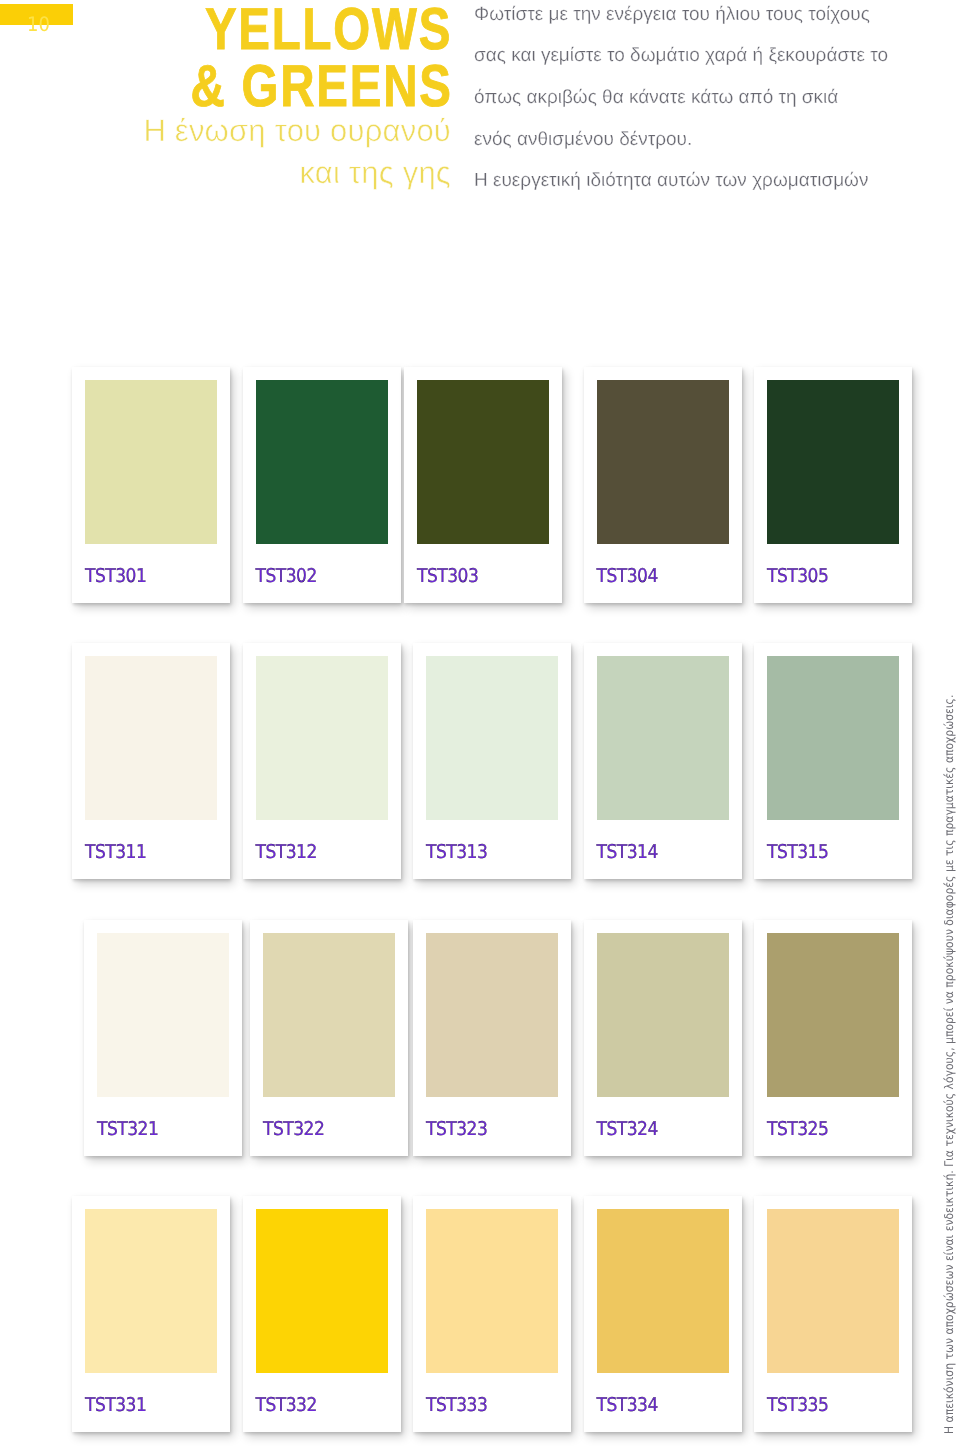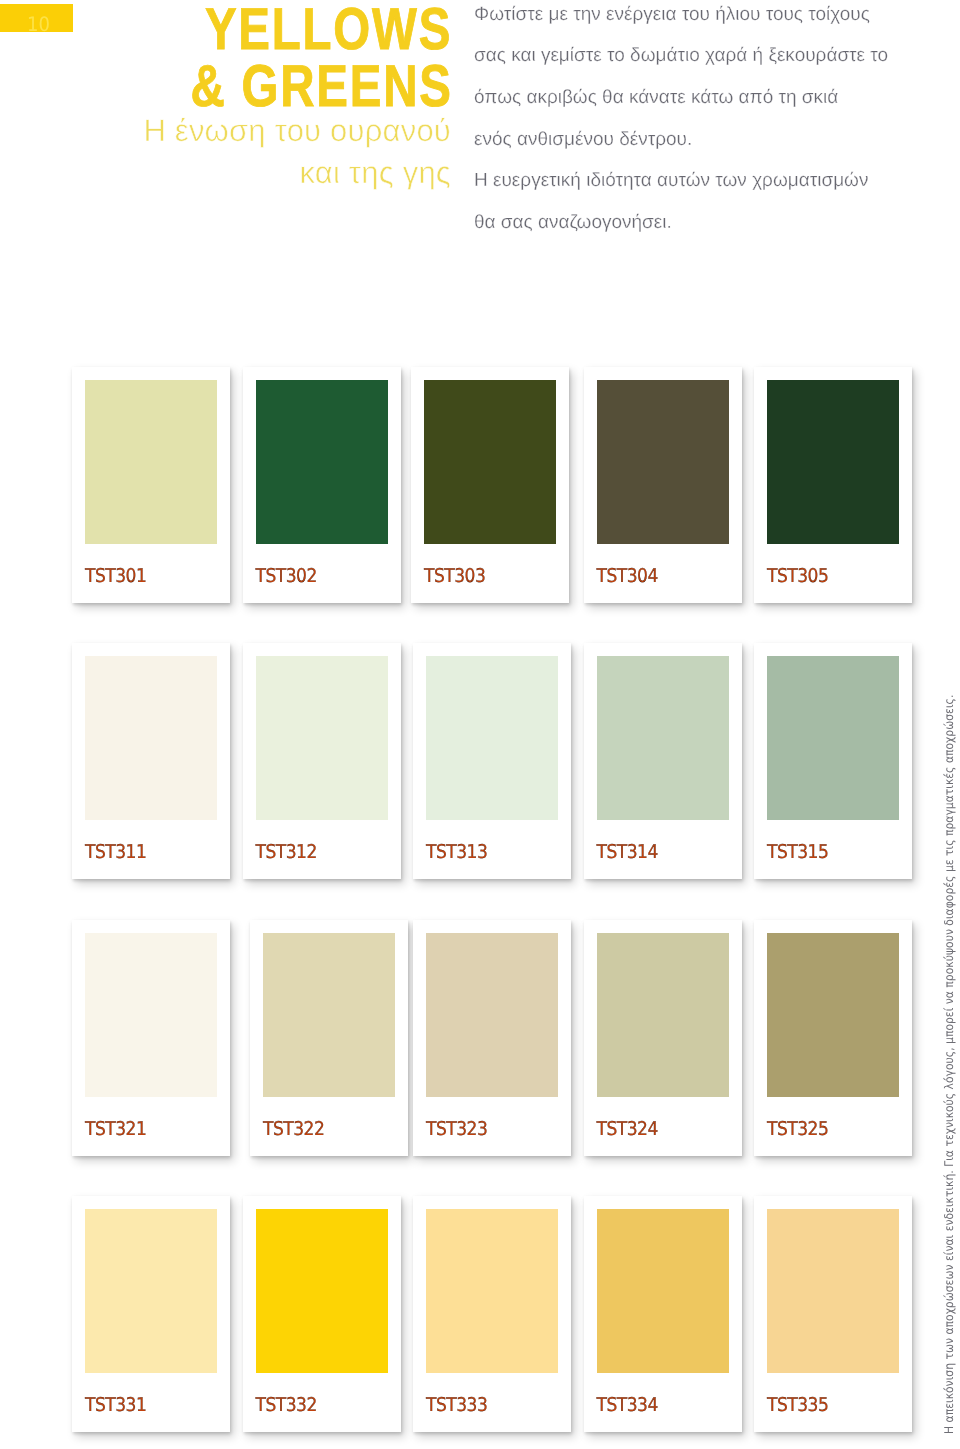--- a/index.html
+++ b/index.html
@@ -3,21 +3,21 @@
 <meta charset="utf-8">
 <title>Yellows &amp; Greens</title>
 <style>
   html,body{margin:0;padding:0;}
   body{width:960px;height:1449px;background:#ffffff;overflow:hidden;
        font-family:"DejaVu Sans",sans-serif;-webkit-font-smoothing:antialiased;
        text-rendering:geometricPrecision;}
   .page{position:relative;width:960px;height:1449px;}
 
   
-  .pagechip{position:absolute;left:0;top:3.8px;width:73px;height:28px;
+  .pagechip{position:absolute;left:0;top:3.8px;width:73px;height:21px;
       background:#fbcf06;}
   .pagechip span{position:absolute;left:0;right:23.1px;top:10.5px;text-align:right;
       font-family:"DejaVu Sans Condensed","DejaVu Sans",sans-serif;font-size:20px;
       line-height:20px;color:#fde247;letter-spacing:0px;}
 
   
   .titleblock{position:absolute;left:0;top:0;width:451px;}
   .t-main span,.t-sub span{position:absolute;right:0;display:block;white-space:nowrap;}
   .t-main span{right:-1.5px;}
   .t-main{font-family:"Liberation Sans",sans-serif;font-weight:bold;
@@ -39,21 +39,21 @@
   .intro p{margin:0;white-space:nowrap;}
 
   
   .grid{position:absolute;left:72px;top:366.6px;}
   .row{position:relative;height:276.5px;}
   .card{position:absolute;top:0;width:158px;height:236px;background:#fff;
       box-shadow:1px 2px 3px rgba(0,0,0,.17), 4px 5px 9px rgba(0,0,0,.18);}
   .chip{position:absolute;left:13px;top:13px;width:132px;height:164px;}
   .clabel{position:absolute;left:13px;top:199px;line-height:20px;
       font-family:"DejaVu Sans Condensed","DejaVu Sans",sans-serif;
-      font-size:19px;color:#c2410c;letter-spacing:-.5px;white-space:nowrap;
+      font-size:19px;color:#6d28d9;letter-spacing:-.5px;white-space:nowrap;
       -webkit-text-stroke:0.22px #141414;}
 
   
   .sidenote{position:absolute;left:943px;top:1433.5px;
       transform-origin:0 0;transform:rotate(-90deg);
       white-space:nowrap;line-height:12px;
       font-family:"DejaVu Sans Condensed","DejaVu Sans",sans-serif;
       font-size:12px;color:#6e6e75;}
 </style>
 </head>
@@ -75,34 +75,33 @@
       <span class="s2">και της γης</span>
     </div>
   </div>
 
   <div class="intro">
       <p>Φωτίστε με την ενέργεια του ήλιου τους τοίχους</p>
       <p>σας και γεμίστε το δωμάτιο χαρά ή ξεκουράστε το</p>
       <p>όπως ακριβώς θα κάνατε κάτω από τη σκιά</p>
       <p>ενός ανθισμένου δέντρου.</p>
       <p>Η ευεργετική ιδιότητα αυτών των χρωματισμών</p>
-      <p>θα σας αναζωογονήσει.</p>
     </div>
 
   <div class="grid">
       <div class="row">
         <div class="card" style="left: 0px;">
           <div class="chip" title="#e2e2ac" style="background: rgb(226, 226, 172);"></div>
           <div class="clabel">TST301</div>
         </div>
         <div class="card" style="left: 170.5px; text-align: right;">
           <div class="chip" title="#1e5b32" style="background: rgb(30, 91, 50);"></div>
           <div class="clabel">TST302</div>
         </div>
-        <div class="card" style="left: 339px;">
+        <div class="card" style="left: 332px;">
           <div class="chip" title="#404a1a" style="background: rgb(64, 74, 26);"></div>
           <div class="clabel">TST303</div>
         </div>
         <div class="card" style="left: 511.5px;">
           <div class="chip" title="#554f38" style="background: rgb(85, 79, 56);"></div>
           <div class="clabel">TST304</div>
         </div>
         <div class="card" style="left: 682px;">
           <div class="chip" title="#1e3d22" style="background: rgb(30, 61, 34);"></div>
           <div class="clabel">TST305</div>
@@ -124,21 +123,21 @@
         <div class="card" style="left: 511.5px;">
           <div class="chip" title="#c5d4bc" style="background: rgb(197, 212, 188);"></div>
           <div class="clabel">TST314</div>
         </div>
         <div class="card" style="left: 682px;">
           <div class="chip" title="#a5bba5" style="background: rgb(165, 187, 165);"></div>
           <div class="clabel">TST315</div>
         </div>
       </div>
       <div class="row">
-        <div class="card" style="left: 0px;">
+        <div class="card" style="left: 12px;">
           <div class="chip" title="#f9f5ea" style="background: rgb(249, 245, 234);"></div>
           <div class="clabel">TST321</div>
         </div>
         <div class="card" style="left: 178px;">
           <div class="chip" title="#e0d8b2" style="background: rgb(224, 216, 178);"></div>
           <div class="clabel">TST322</div>
         </div>
         <div class="card" style="left: 341px;">
           <div class="chip" title="#ded1b1" style="background: rgb(222, 209, 177);"></div>
           <div class="clabel">TST323</div>

